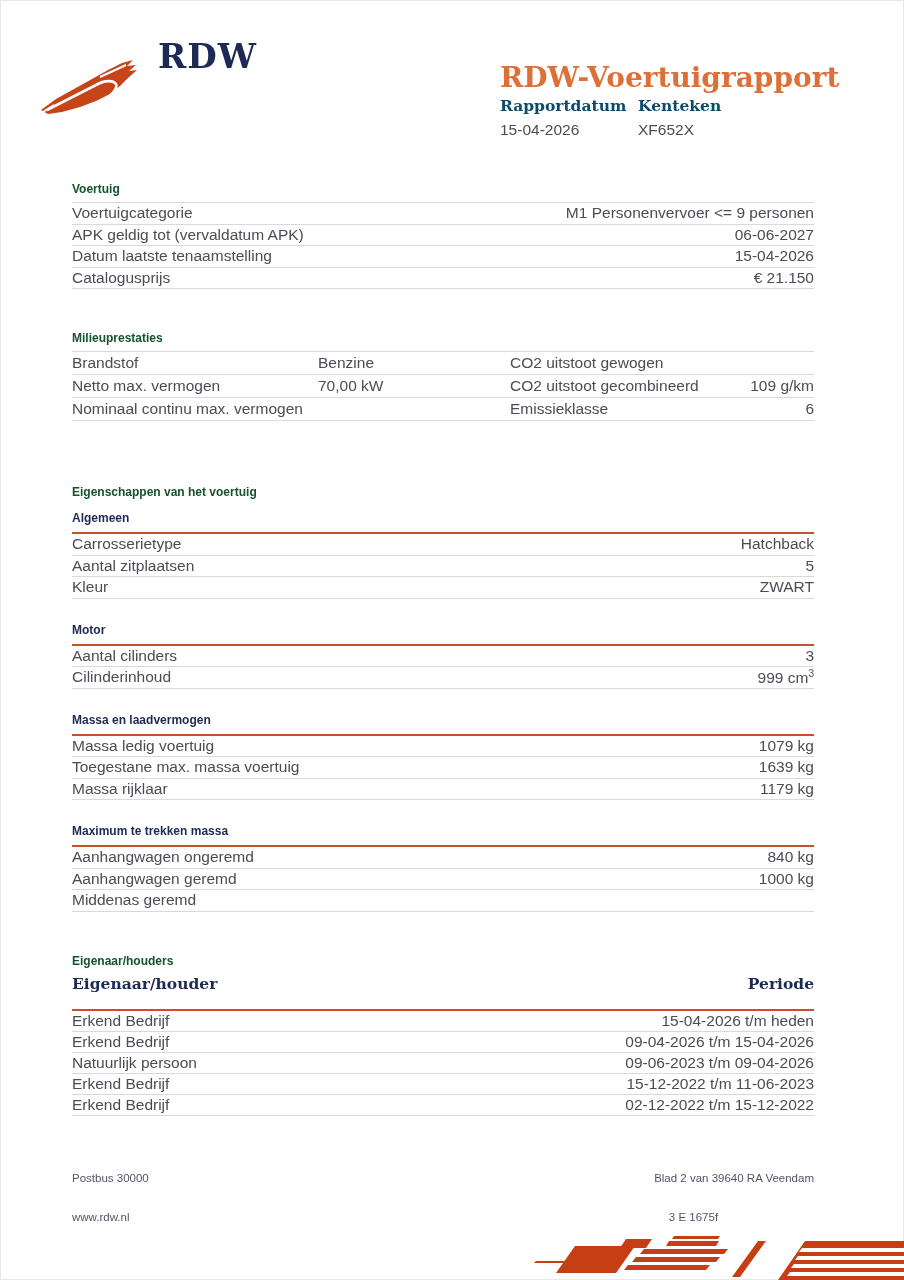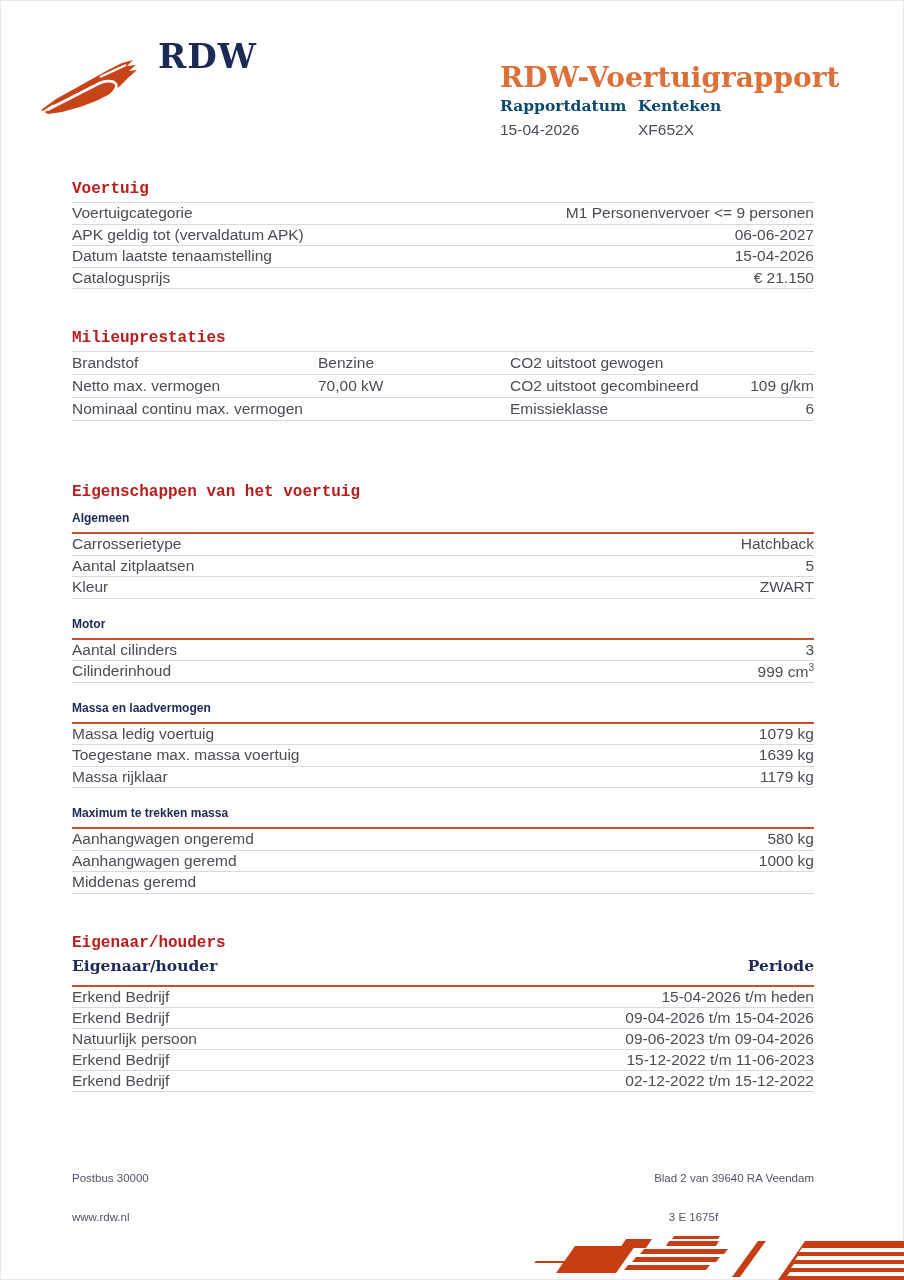--- a/index.html
+++ b/index.html
@@ -24,22 +24,22 @@
   .meta { position:absolute; left:500px; top:96px; display:grid; grid-template-columns:138px auto; }
   .meta .m-label {
     font-family:"DejaVu Serif", serif; font-weight:bold; font-size:15.5px; color:#0c4a6e;
   }
   .meta .m-value { font-size:15.5px; color:#4b4c55; margin-top:6px; }
 
   
   .content { position:absolute; left:72px; top:180px; width:742px; }
 
   h2.section-title {
-    margin:0; font-family:Liberation Mono, monospace; font-weight:bold;
-    font-size:16px; color:#b91c1c; line-height:18px;
+    margin:0; font-family:Liberation Sans, sans-serif; font-weight:bold;
+    font-size:12px; color:#14532d; line-height:18px;
   }
   h3.sub-title {
     margin:0; font-size:12px; font-weight:bold; color:#1c2a55;
     line-height:18px; border-bottom:2px solid #c8502a; padding-bottom:5px;
   }
   .table { margin-top:4px; border-top:1.5px solid #d9d9d9; }
   .table.no-topline { border-top:none; margin-top:0; }
   .row {
     display:flex; justify-content:space-between; align-items:center;
     box-sizing:border-box; height:21.5px; border-bottom:1.5px solid #d9d9d9;
@@ -50,27 +50,27 @@
   .row .val sup { font-size:10px; }
 
   
   .row.milieu { height:23px; display:grid; grid-template-columns:246px 192px 1fr auto; }
   .row.milieu .val-left { text-align:left; }
   .row.milieu .val-right { }
 
   .sec-milieu { margin-top:40px; }
   .sec-eigenschappen { margin-top:62px; }
   .sec-eigenschappen h3.first { margin-top:8px; }
-  .sec-eigenschappen h3.next { margin-top:16px; }
+  .sec-eigenschappen h3.next { margin-top:22px; }
   .sec-eigenaar { margin-top:40px; }
 
   .owner-head {
     display:flex; justify-content:space-between; margin-top:4px;
     font-family:"DejaVu Serif", serif; font-weight:bold; font-size:15.5px;
-    color:#1c2a55; border-bottom:2px solid #c8502a; padding-bottom:10px;
+    color:#1c2a55; border-bottom:2px solid #c8502a; padding-bottom:16px;
   }
   .row.owner { height:21px; }
 
   
   .footer {
     position:absolute; left:72px; top:1172px; width:742px;
     display:grid; grid-template-columns:204px 1fr auto; row-gap:27px;
     font-size:11.5px; color:#505468;
   }
   .footer .right { text-align:right; }
@@ -192,21 +192,21 @@
         <div class="row">
           <span class="lbl">Massa rijklaar</span>
           <span class="val">1179 kg</span>
         </div>
       </div>
 
       <h3 class="sub-title next">Maximum te trekken massa</h3>
       <div class="table no-topline">
         <div class="row">
           <span class="lbl">Aanhangwagen ongeremd</span>
-          <span class="val">580 kg</span>
+          <span class="val">840 kg</span>
         </div>
         <div class="row">
           <span class="lbl">Aanhangwagen geremd</span>
           <span class="val">1000 kg</span>
         </div>
         <div class="row">
           <span class="lbl">Middenas geremd</span>
           <span class="val"></span>
         </div>
       </div>

